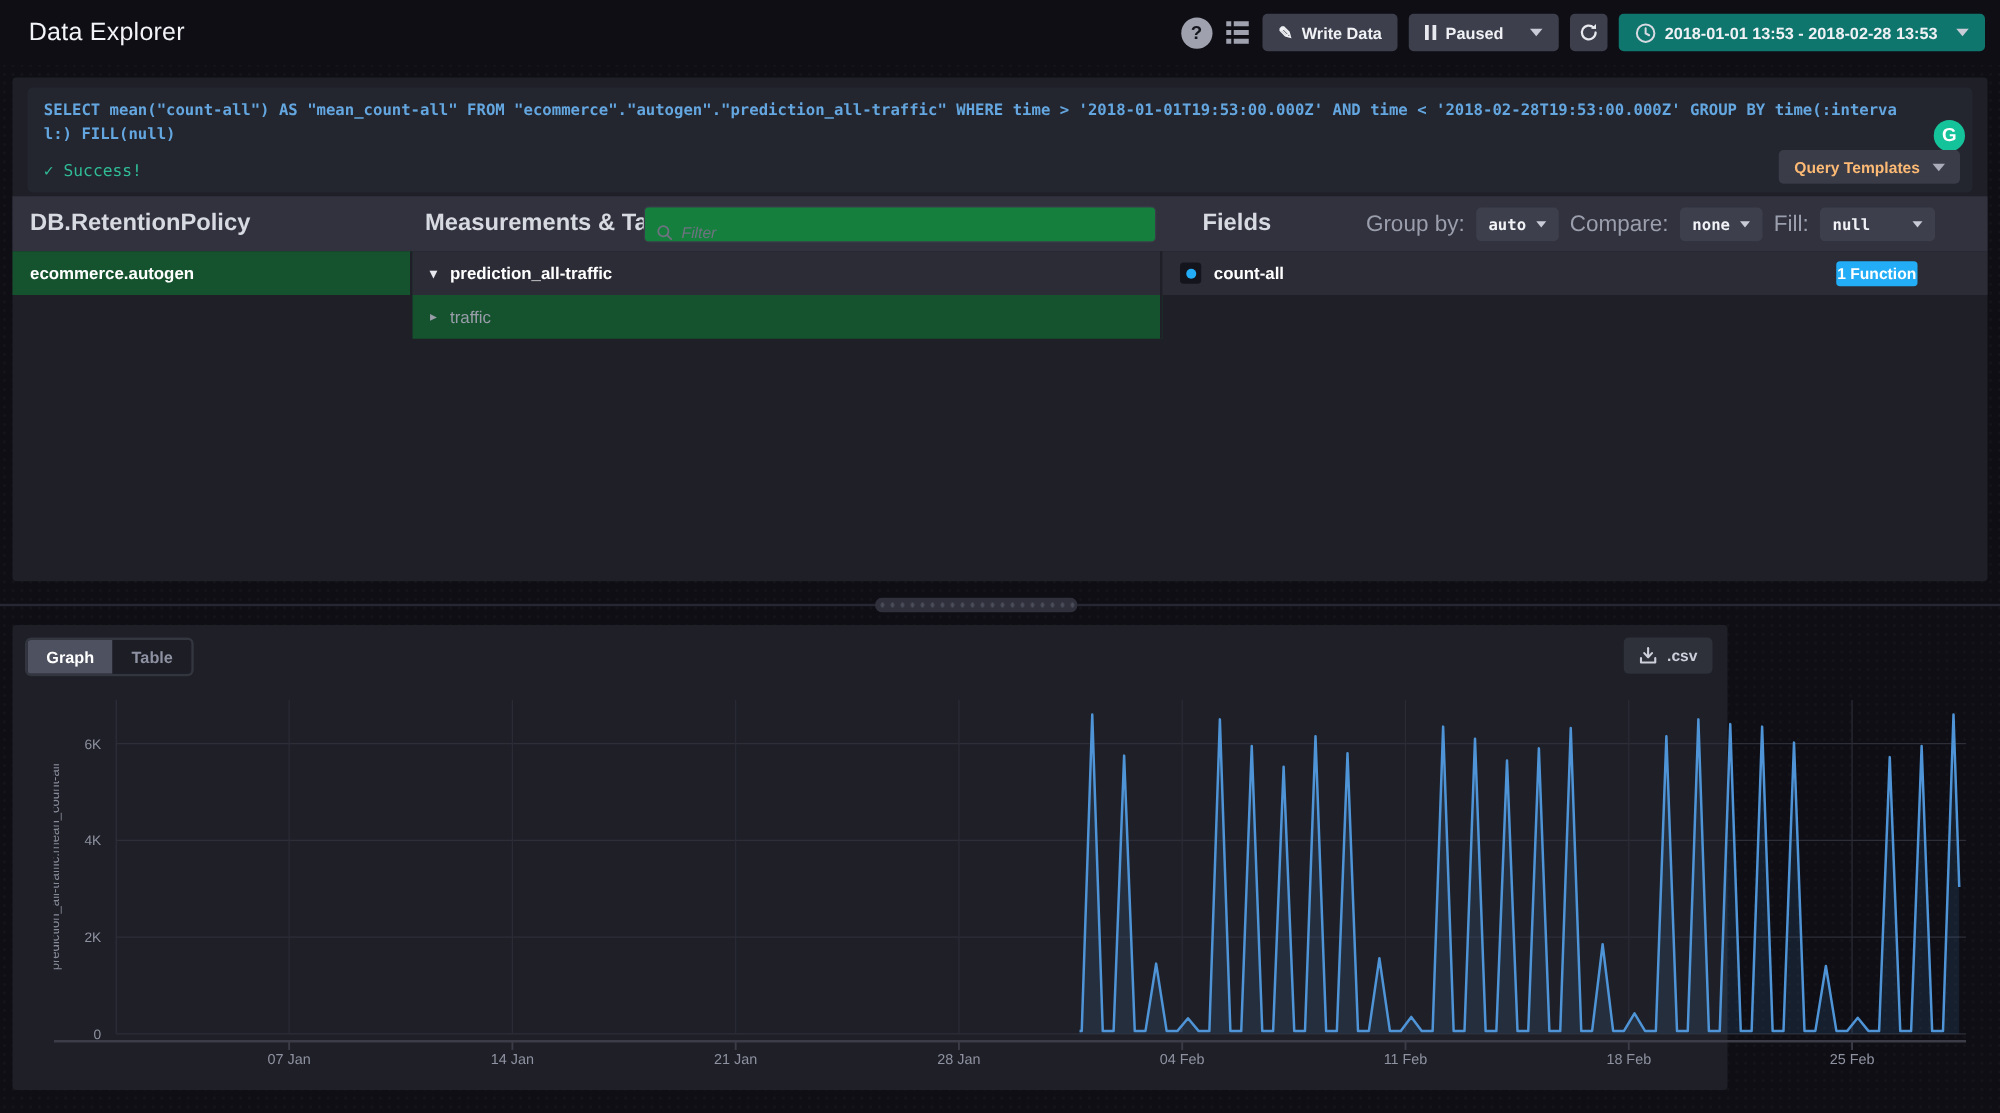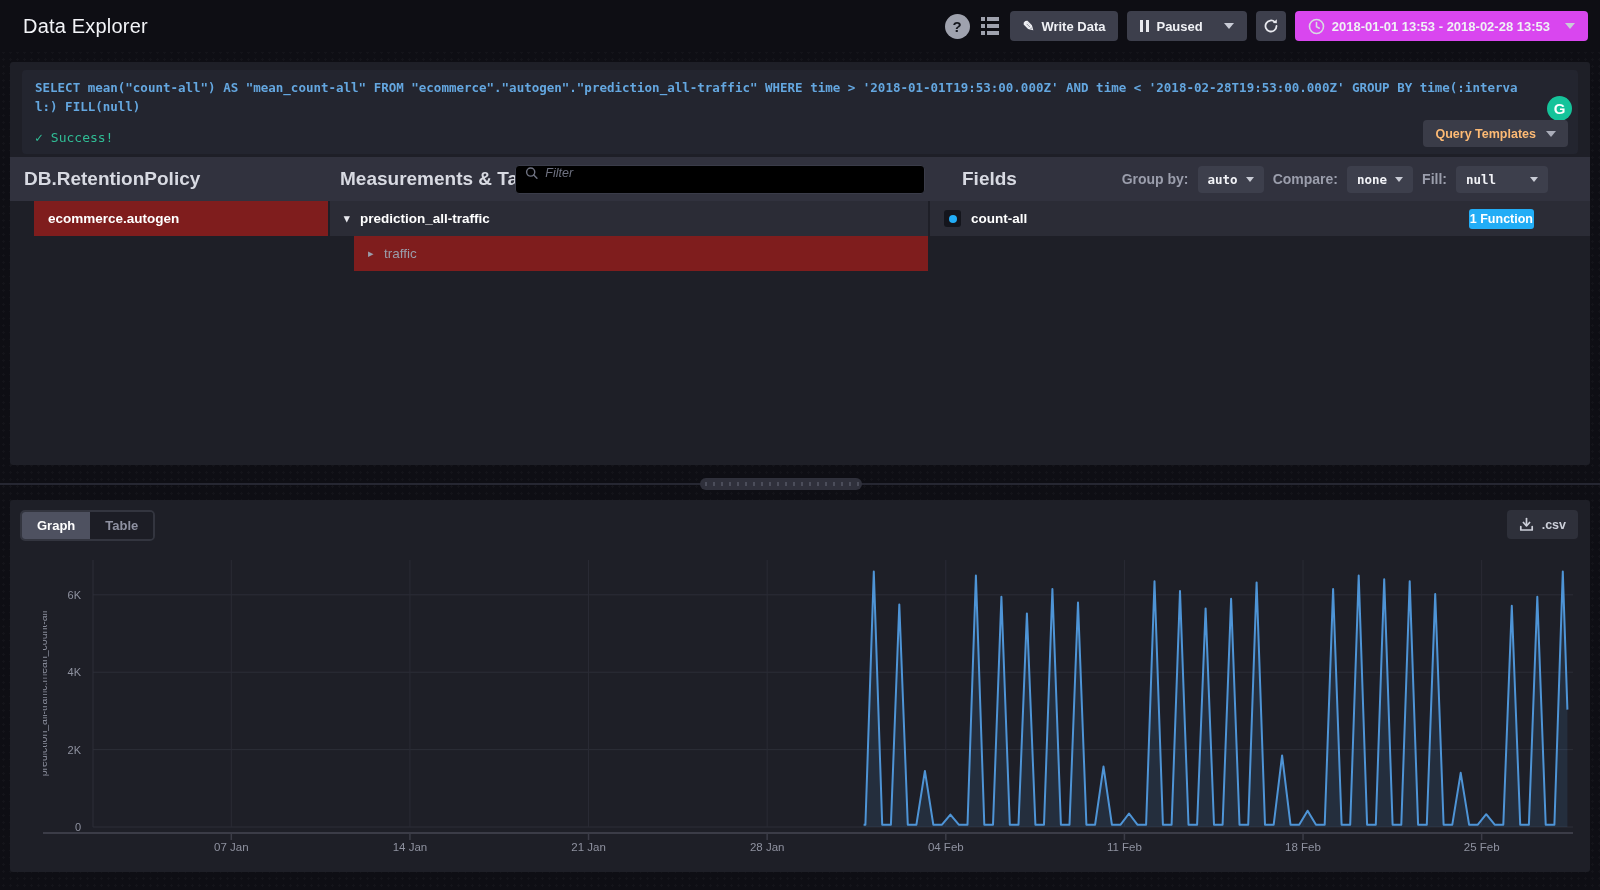--- a/index.html
+++ b/index.html
@@ -22,64 +22,64 @@
   .stack-icon { display:flex; flex-direction:column; gap:3px; cursor:pointer; padding:2px; }
   .stack-icon .row { display:flex; gap:2px; align-items:center; }
   .stack-icon .sq { width:4px; height:4px; background:#9fa2ae; }
   .stack-icon .bar { width:12px; height:4px; background:#9fa2ae; }
   .tb-btn { height:30px; background:#3d3f4c; border:none; border-radius:4px; color:#f0f1f5; font-weight:700; font-size:13px; display:flex; align-items:center; gap:7px; padding:0 13px; cursor:pointer; font-family:"Liberation Sans", sans-serif; }
   .tb-btn .pencil { font-size:14px; line-height:1; }
   .pause-bars { display:flex; gap:3px; }
   .pause-bars i { width:3px; height:12px; background:#e8e9ee; }
   .caret-down { width:0; height:0; border-left:5px solid transparent; border-right:5px solid transparent; border-top:6px solid #c9ccd6; display:inline-block; }
   .sq-btn { width:30px; justify-content:center; padding:0; }
-  .time-btn { background:#d946ef; }
+  .time-btn { background:#0f766e; }
   svg.ic { display:block; }
   
   .panel-top { position:absolute; left:10px; top:62px; width:1580px; height:403px; background:#1e1f27; border-radius:3px; }
   .query-box { position:absolute; left:12px; top:8px; width:1556px; height:84px; background:#23252f; border-radius:4px; }
   .query-code { position:absolute; left:13px; top:8px; right:40px; font-family:"DejaVu Sans Mono", monospace; font-size:12.5px; font-weight:700; color:#64a7e0; line-height:1.55; white-space:pre-wrap; word-break:break-all; }
   .grammarly { position:absolute; right:6px; top:26px; width:25px; height:25px; border-radius:50%; background:#15c39a; color:#ffffff; font-weight:700; font-size:15px; display:flex; align-items:center; justify-content:center; }
   .success-line { position:absolute; left:13px; bottom:9px; font-family:"DejaVu Sans Mono", monospace; font-size:13px; color:#30bd95; display:flex; gap:8px; align-items:center; }
   .qt-btn { position:absolute; right:10px; bottom:7px; height:27px; background:#3a3c48; border:none; border-radius:4px; color:#fdba74; font-weight:700; font-size:12.5px; display:flex; align-items:center; gap:10px; padding:0 12px; cursor:pointer; font-family:"Liberation Sans", sans-serif; }
   .qt-btn .caret-down { border-top-color:#aaadb9; }
   
   .builder-head { position:absolute; left:0; top:95px; width:100%; height:44px; background:#31323e; display:flex; align-items:center; }
   .col-label { font-size:19px; font-weight:700; color:#d8dae2; }
   .db-label { position:absolute; left:14px; }
   .meas-label { position:absolute; left:330px; }
-  .filter-wrap { position:absolute; left:505px; width:410px; height:29px; background:#000000; border:1px solid #3a3c49; border-radius:4px; display:flex; align-items:flex-start; padding:0 9px; gap:7px; }
+  .filter-wrap { position:absolute; left:505px; width:410px; height:29px; background:#15803d; border:1px solid #3a3c49; border-radius:4px; display:flex; align-items:flex-end; padding:0 9px; gap:7px; }
   .filter-input { background:transparent; border:none; outline:none; color:#c6c8d2; font-style:italic; font-size:12.5px; width:100%; font-family:"Liberation Sans", sans-serif; }
   .filter-input::placeholder { color:#6f7281; font-style:italic; }
   .fields-label { position:absolute; left:952px; }
   .builder-controls { position:absolute; right:42px; display:flex; align-items:center; gap:9px; }
-  .ctl-label { font-size:14px; font-weight:700; color:#9b9eac; }
+  .ctl-label { font-size:18px; font-weight:400; color:#9b9eac; }
   .dd-btn { height:27px; background:#3d3f4c; border:none; border-radius:4px; color:#f2f3f7; font-weight:700; font-size:12.5px; font-family:"DejaVu Sans Mono", monospace; display:flex; align-items:center; gap:8px; padding:0 10px; cursor:pointer; }
   .dd-btn .caret-down { border-left-width:4.5px; border-right-width:4.5px; border-top-width:5.5px; }
   .dd-fill { width:92px; justify-content:space-between; }
   
   .rows-db { position:absolute; left:0; top:139px; width:320px; }
   .rows-meas { position:absolute; left:320px; top:139px; width:600px; }
   .rows-fields { position:absolute; left:920px; top:139px; width:660px; }
   .b-row { height:35px; display:flex; align-items:center; padding:0 14px; font-size:13.5px; color:#9a9daa; cursor:pointer; border-right:2px solid #1e1f27; }
   .rows-fields .b-row { border-right:none; }
   .b-row.odd { background:#2b2c36; }
-  .b-row.even { background:#7f1d1d;margin-left:24px; }
+  .b-row.even { background:#14532d; }
   .b-row.sel { color:#ffffff; font-weight:700; }
   .expander { width:16px; font-size:11px; color:#9a9daa; display:inline-block; }
   .b-row.sel .expander { color:#e8e9ee; }
   .dot-checkbox { width:17px; height:17px; border-radius:3px; background:#14151c; display:inline-flex; align-items:center; justify-content:center; margin-right:10px; }
   .dot-checkbox i { width:8px; height:8px; border-radius:50%; background:#22adf6; }
   .func-badge { margin-left:auto; margin-right:42px; background:#22adf6; color:#ffffff; font-weight:700; font-size:12.5px; border-radius:3px; padding:3px 1px; cursor:pointer; }
   
   .divider-line { position:absolute; left:0; top:483px; width:1600px; height:2px; background:#262732; }
   .divider-handle { position:absolute; left:700px; top:478px; width:162px; height:12px; border-radius:6px; background:#2f303b; cursor:row-resize;
     background-image:radial-gradient(#4b4d5a 1.2px, transparent 1.4px); background-size:8px 12px; background-position:10px center; background-repeat:repeat-x; }
   
-  .panel-bottom { position:absolute; left:10px; top:500px; width:1580px; height:372px; background:#1e1f27; border-radius:3px; }
+  .panel-bottom { position:absolute; left:10px; top:500px; width:1372px; height:372px; background:#1e1f27; border-radius:3px; }
   .tab-group { position:absolute; left:10px; top:10px; display:flex; border:2px solid #33353f; border-radius:5px; overflow:hidden; }
   .tab { padding:6px 15px; font-size:13px; font-weight:700; cursor:pointer; }
   .tab.active { background:#4e5160; color:#ffffff; }
   .tab.inactive { background:#1c1d25; color:#8e91a1; }
   .csv-btn { position:absolute; right:12px; top:10px; height:29px; background:#2e303a; border:none; border-radius:4px; color:#cdd0da; font-weight:700; font-size:12.5px; display:flex; align-items:center; gap:8px; padding:0 12px; cursor:pointer; font-family:"Liberation Sans", sans-serif; }
   .chart-wrap { position:absolute; left:33px; top:55px; width:1530px; height:302px; }
   .chart-wrap svg text { font-family:"Liberation Sans", sans-serif; }
 </style>
 </head>
 <body class="dots">

